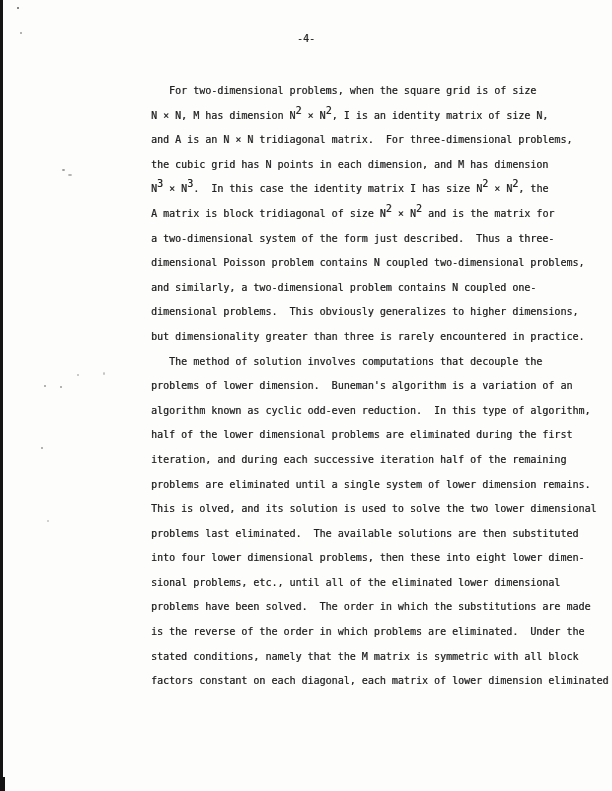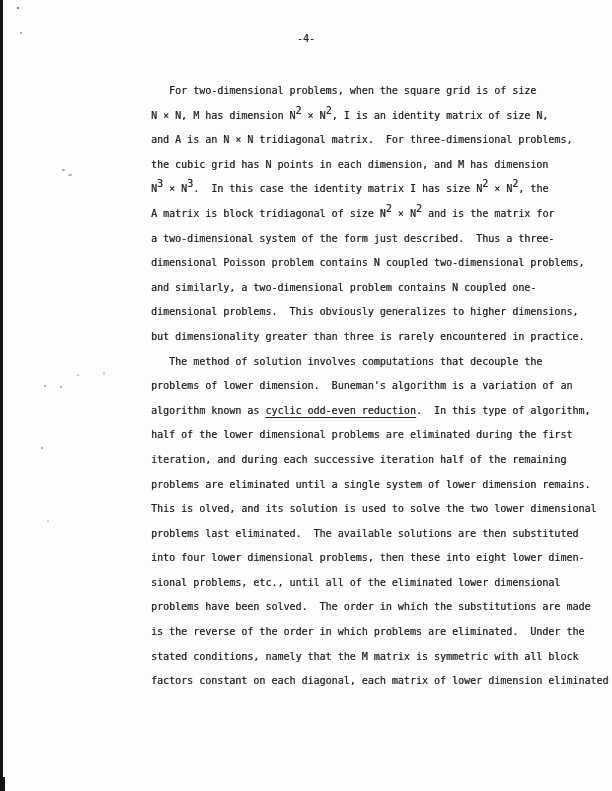--- a/index.html
+++ b/index.html
@@ -51,21 +51,20 @@
     margin-left: 46px;
   }
   .line {
     height: 24.6px;
   }
   .sup {
     position: relative;
     top: -5px;
   }
   .ul {
-    text-decoration: underline;
     text-underline-offset: 2.5px;
     text-decoration-thickness: 1px;
   }
   .speck {
     position: absolute;
     background: #3a3a3a;
     border-radius: 50%;
   }
 </style>
 </head>

